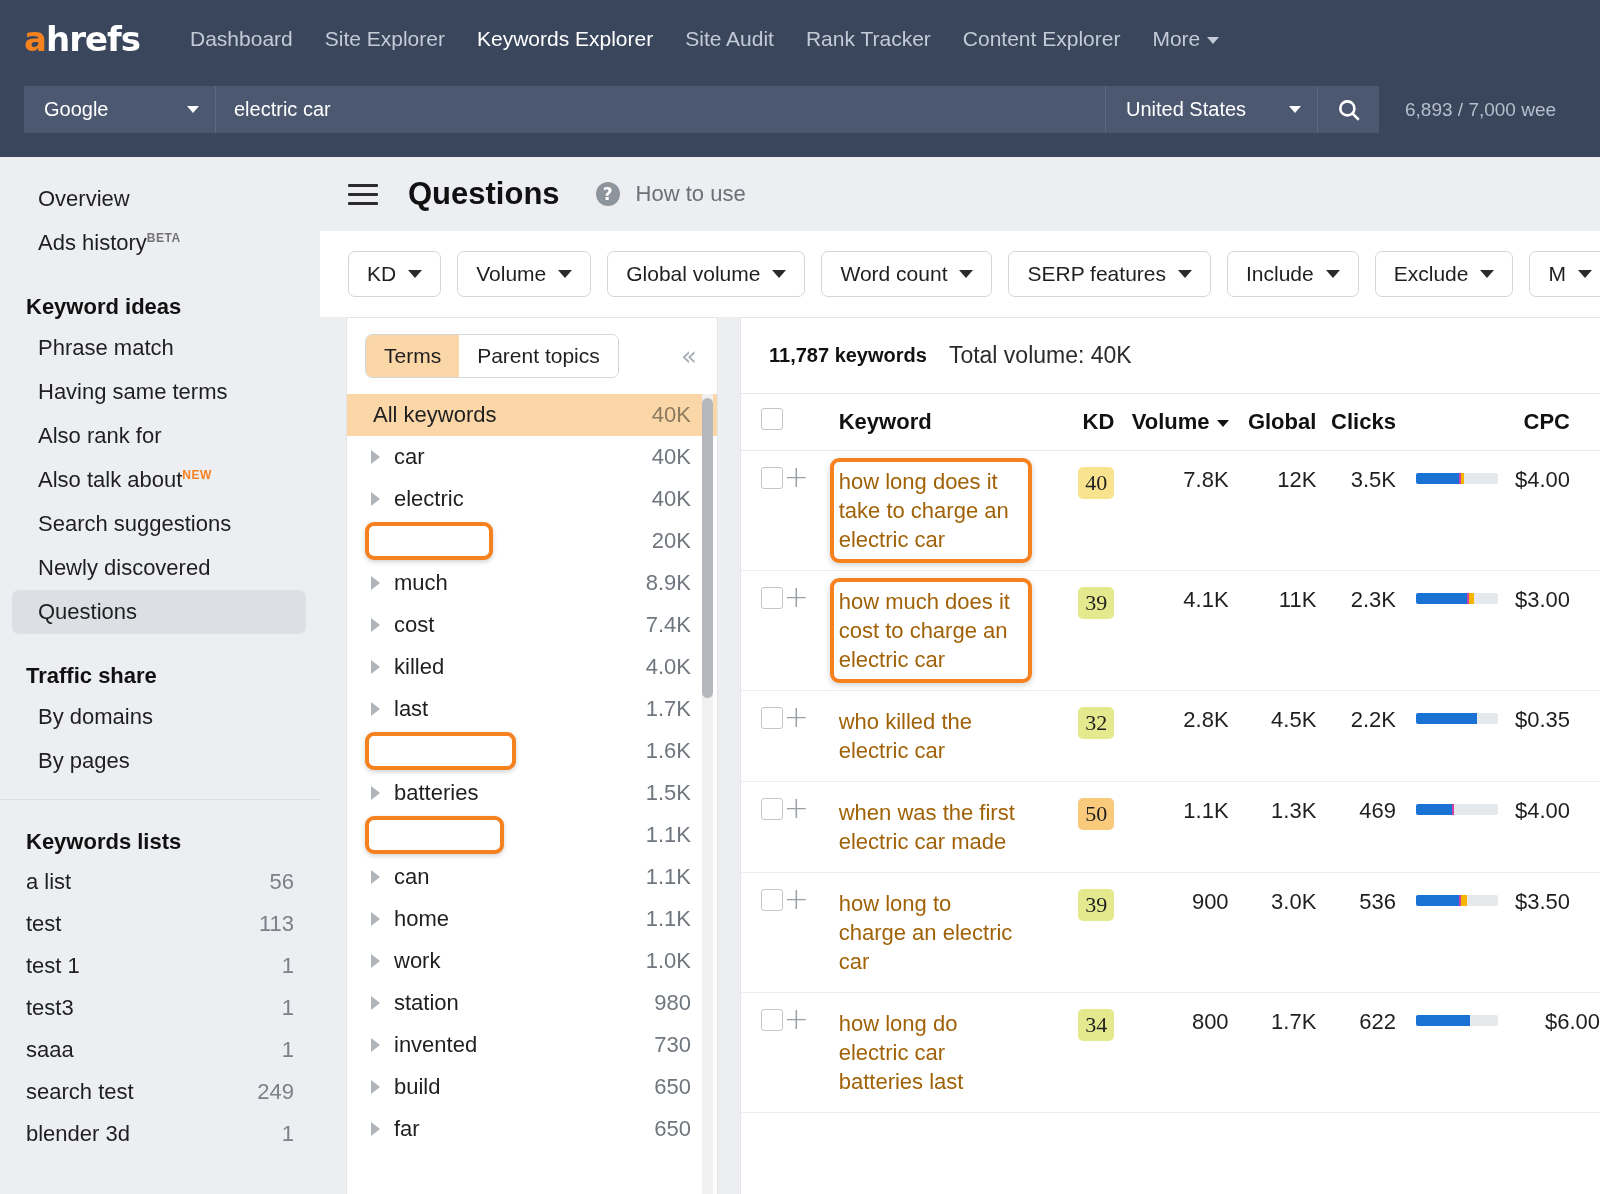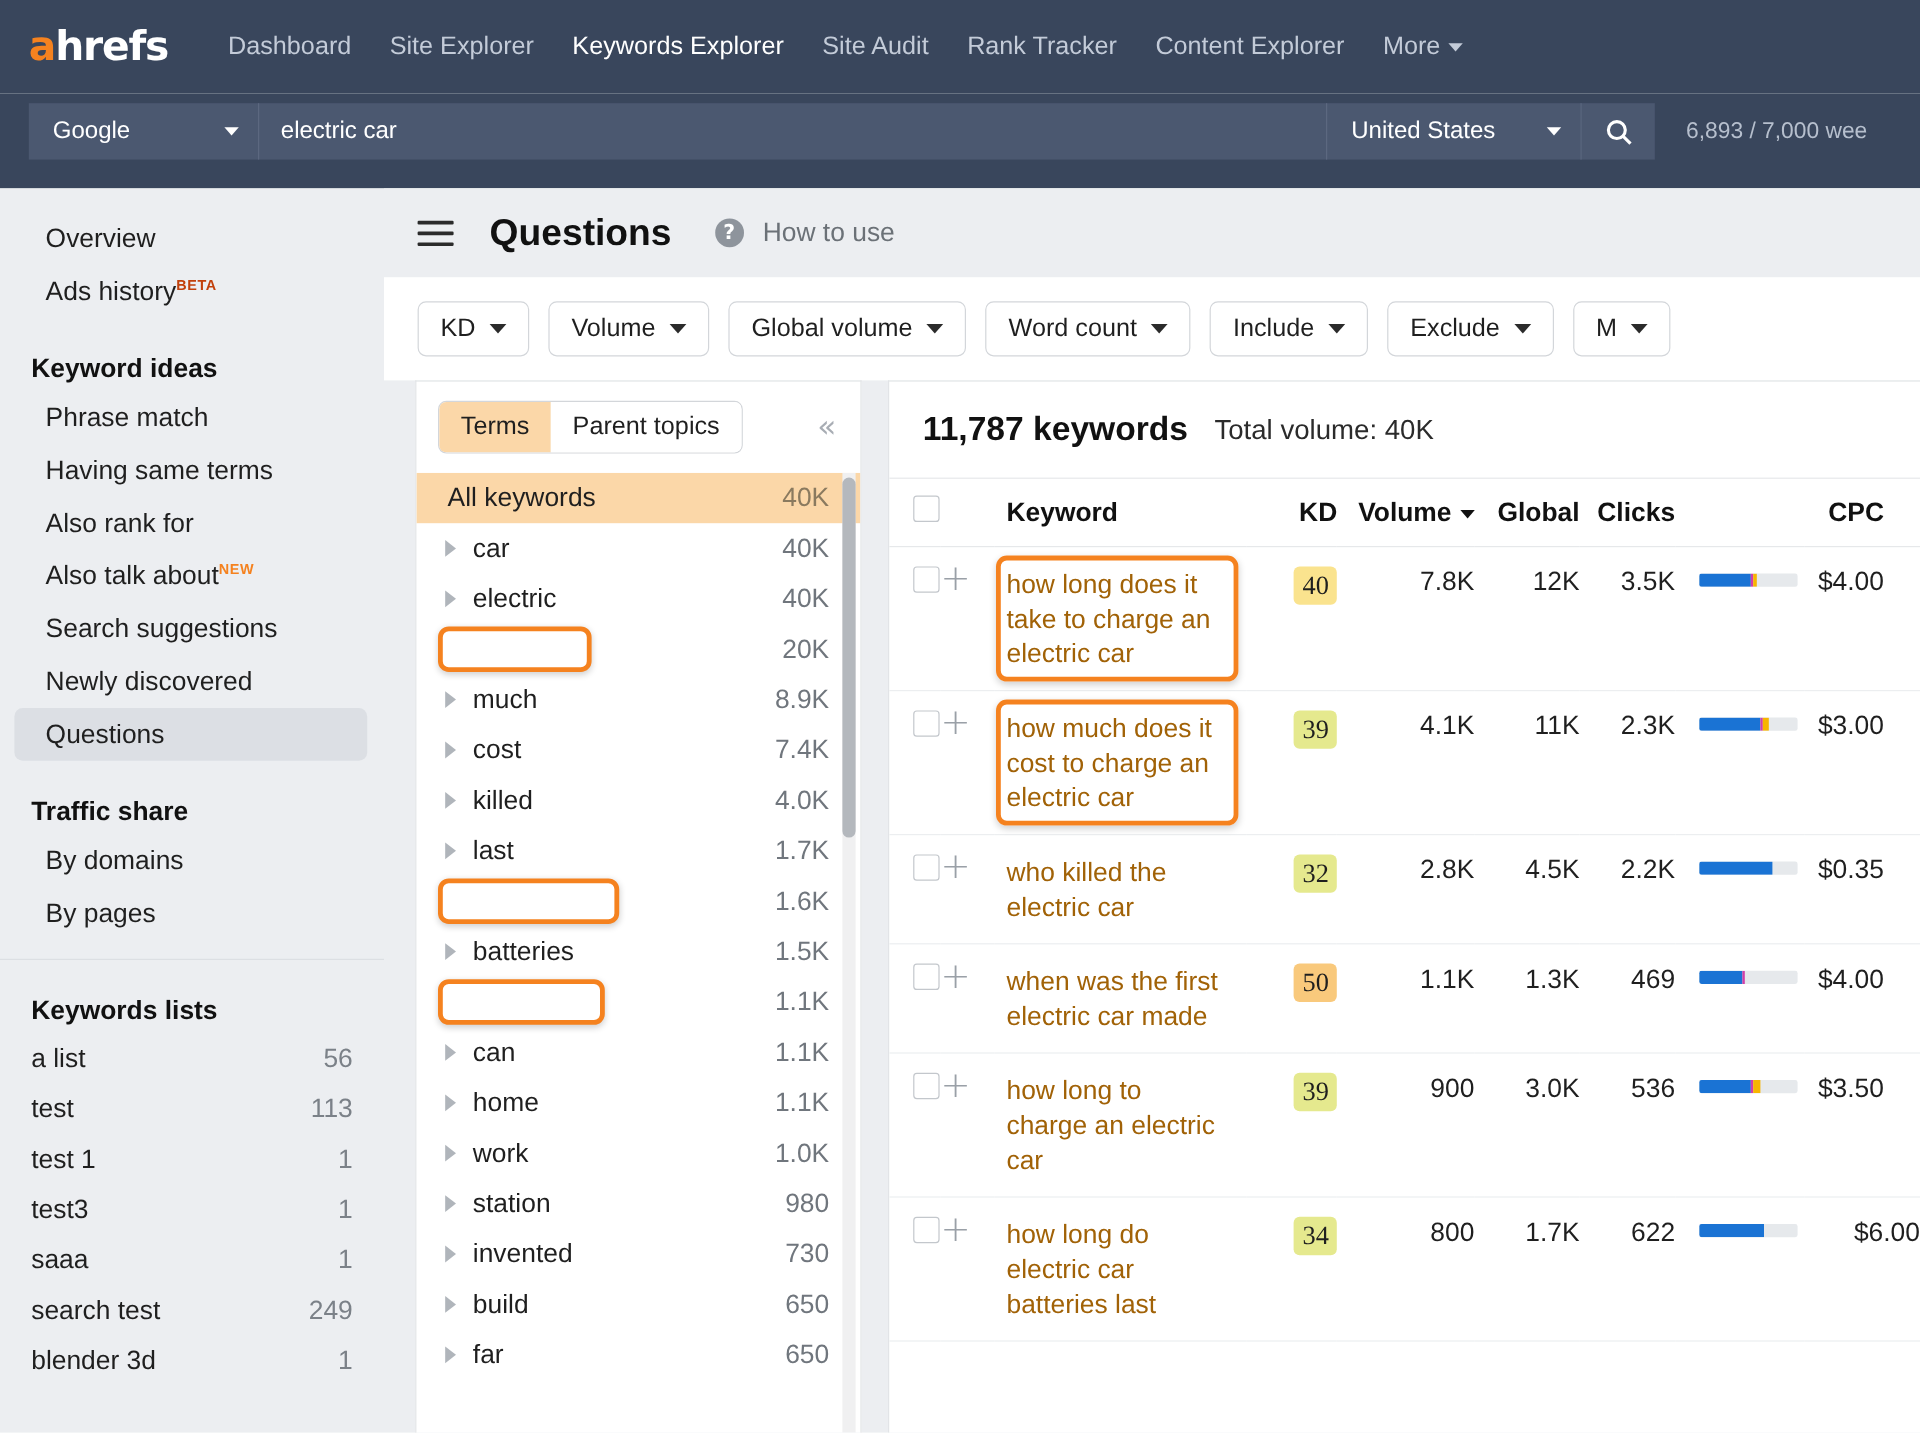--- a/index.html
+++ b/index.html
@@ -130,21 +130,21 @@
     color: #111;
     padding: 9px 0 6px 26px;
     margin-top: 20px;
   }
   .sup {
     font-size: 12px;
     font-weight: bold;
     vertical-align: super;
     letter-spacing: .5px;
   }
-  .sup.beta { color: #c2410c; }
+  .sup.beta { color: #737373; }
   .sup.new { color: #f5821f; }
   .side-sep {
     border-top: 1px solid #dcdfe3;
     margin: 16px 0 10px 0;
   }
   .kwlist-row {
     display: flex;
     justify-content: space-between;
     font-size: 22px;
     color: #1f1f1f;
@@ -291,21 +291,21 @@
     border-right: none;
     display: flex; flex-direction: column;
     min-width: 0;
     overflow: hidden;
   }
   .table-summary {
     display: flex; align-items: center; gap: 22px;
     padding: 24px 0 24px 28px;
     border-bottom: 1px solid #e6e8ea;
   }
-  .sum-count { font-size: 28px; font-weight: bold; color: #111; }
+  .sum-count { font-size: 20px; font-weight: bold; color: #111; }
   .sum-vol { font-size: 23px; color: #2b2b2b; }
 
   table { border-collapse: collapse; width: 100%; table-layout: fixed; }
   thead th {
     font-size: 22px; font-weight: bold; color: #111;
     text-align: left; padding: 14px 0 14px 0;
     border-bottom: 1px solid #e6e8ea;
     white-space: nowrap;
   }
   .th-num { text-align: right; }
@@ -460,20 +460,24 @@
         <div class="fbtn">
           <span>Volume</span>
           <span class="caret"></span>
         </div>
         <div class="fbtn">
           <span>Global volume</span>
           <span class="caret"></span>
         </div>
         <div class="fbtn">
           <span>Word count</span>
+          <span class="caret"></span>
+        </div>
+        <div class="fbtn">
+          <span>SERP features</span>
           <span class="caret"></span>
         </div>
         <div class="fbtn">
           <span>Include</span>
           <span class="caret"></span>
         </div>
         <div class="fbtn">
           <span>Exclude</span>
           <span class="caret"></span>
         </div>

